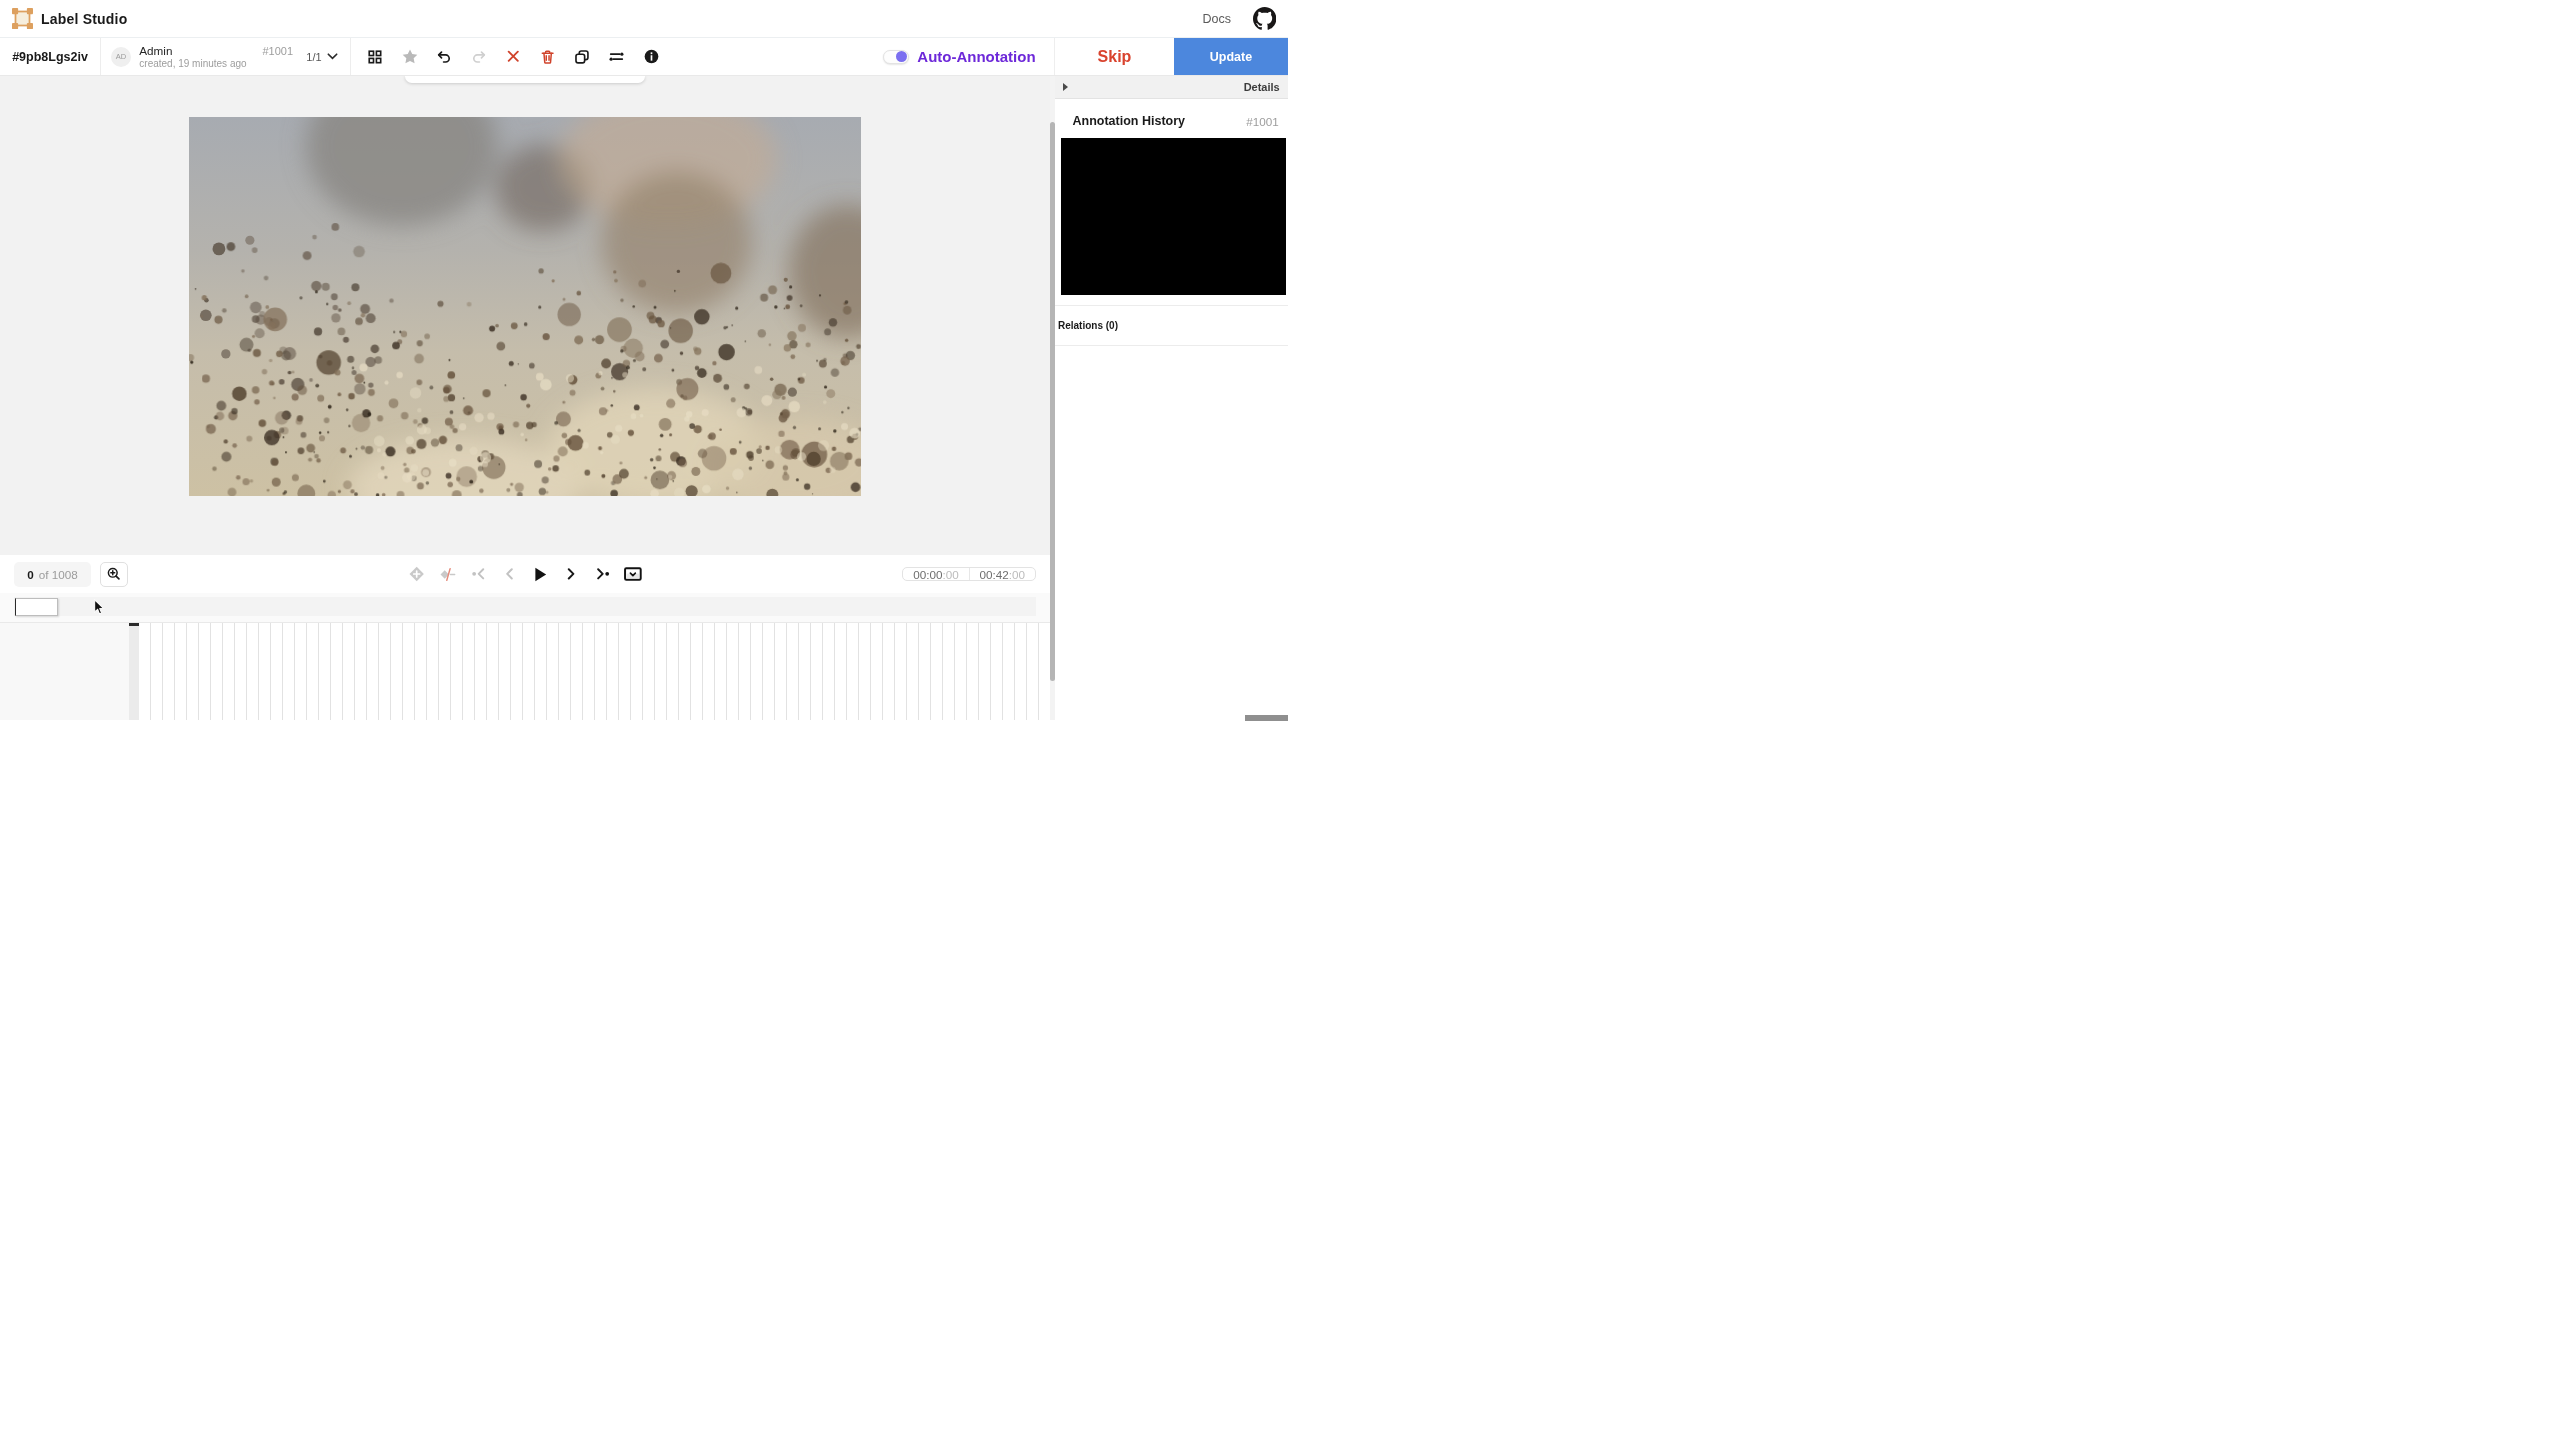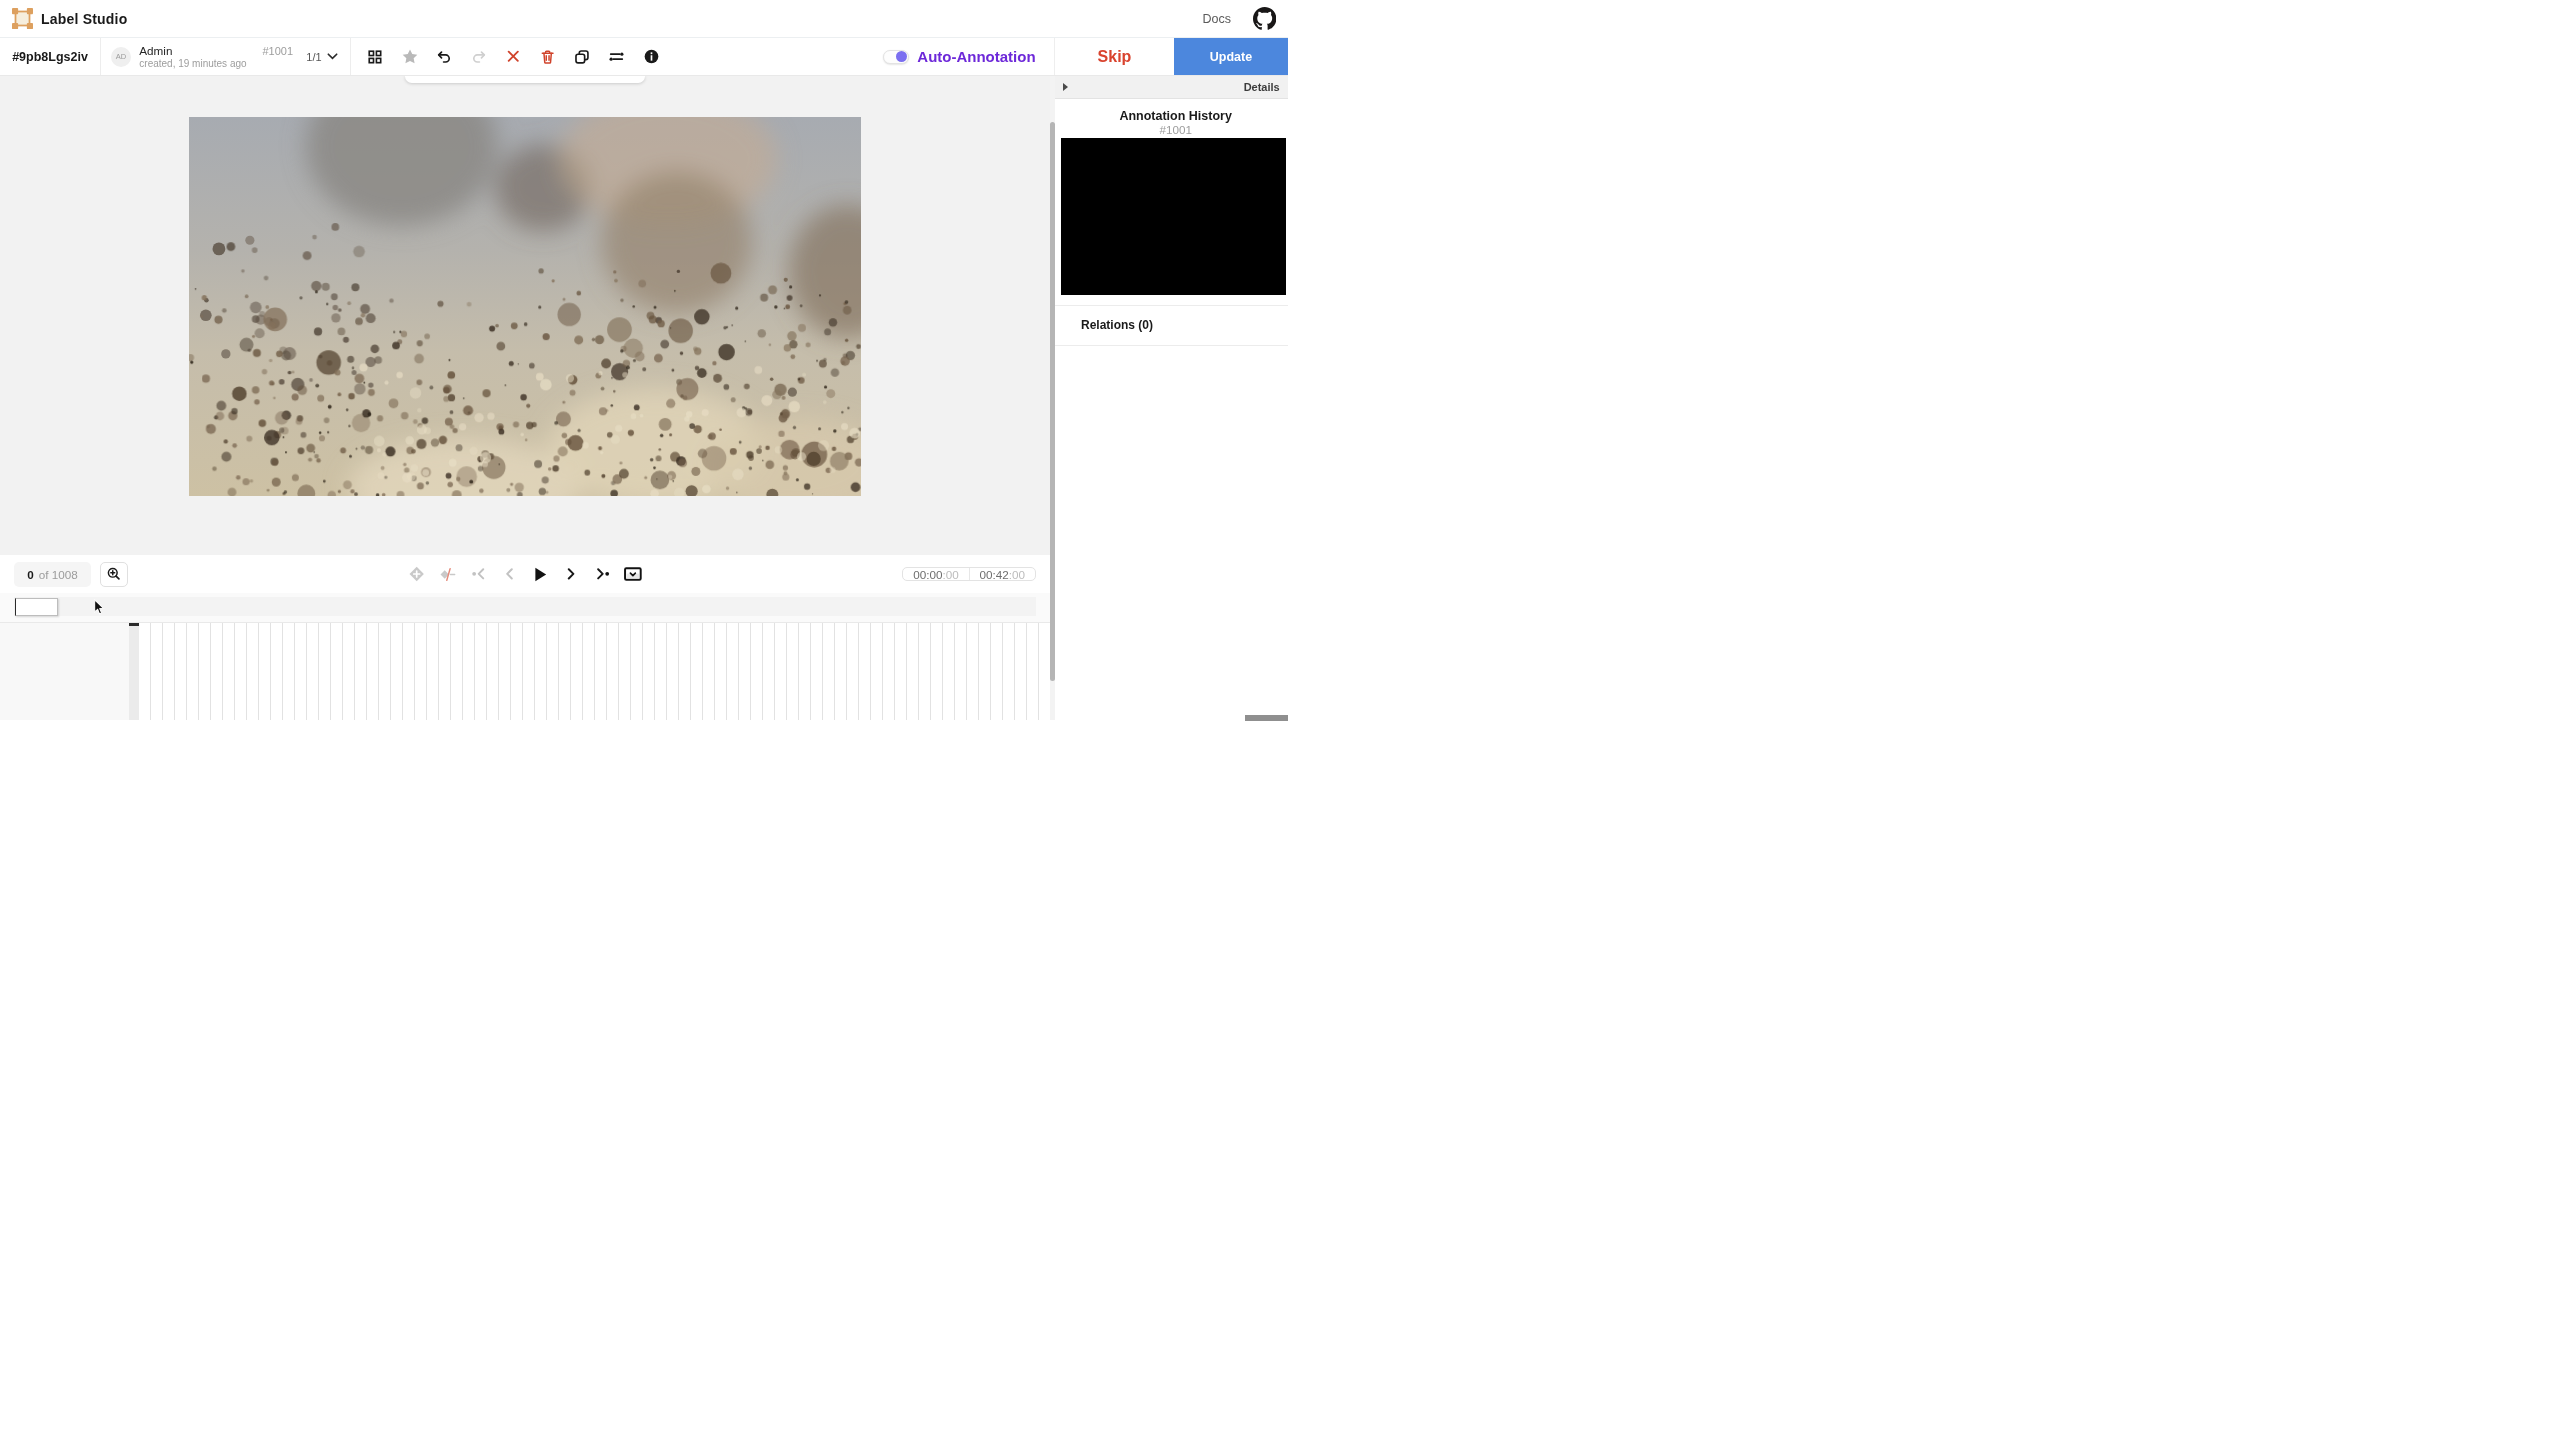--- a/index.html
+++ b/index.html
@@ -74,25 +74,25 @@
   .frames-grid { flex:1; background:repeating-linear-gradient(to right, #fff 0px, #fff 11.3px, #e2e2e2 11.3px, #e2e2e2 12px); }
 
   .taskfooter { flex:none; height:27.5px; border-top:0.8px solid #e6e6e6; background:#fafafa; display:flex; align-items:center; padding:0 11.7px; font-size:11px; color:#6d6d6d; }
 
   
   .vscroll { width:5px; flex:none; background:#f3f3f3; position:relative; }
   .vscroll-thumb { position:absolute; top:46px; left:0; width:5px; height:559px; background:#b5b5b5; border-radius:2.5px; }
 
   
   .details { width:233px; flex:none; background:#fff; display:flex; flex-direction:column; }
-  .hist-row { height:25px; display:flex; align-items:center; justify-content:space-between; padding:0 9.2px 0 17.5px; margin-top:9.2px;flex-direction:column; }
+  .hist-row { height:25px; display:flex; align-items:center; justify-content:space-between; padding:0 9.2px 0 17.5px; margin-top:9.2px; }
   .hist-title { font-size:12.5px; font-weight:bold; }
   .hist-id { font-size:11.7px; color:#9d9d9d; }
   .hist-preview { width:225px; height:157px; background:#000; margin:4.2px 0 0 5.8px; }
-  .relations-row { margin-top:10px; border-top:0.8px solid #ececec; border-bottom:0.8px solid #ececec; height:41px; display:flex; align-items:center; padding:0 26px; font-size:12px; font-weight:bold; }
+  .relations-row { margin-top:10px; border-top:0.8px solid #ececec; border-bottom:0.8px solid #ececec; height:41px; display:flex; align-items:center; padding:0 3px; font-size:10px; font-weight:bold; }
 
   .hscroll-thumb { position:absolute; right:0; bottom:0; width:43px; height:5.8px; background:#8f8f8f; }
 
   .tri-left { width:0; height:0; border-top:4.2px solid transparent; border-bottom:4.2px solid transparent; border-right:5.8px solid #4a4a4a; cursor:pointer; }
   .tri-right { width:0; height:0; border-top:4.2px solid transparent; border-bottom:4.2px solid transparent; border-left:5.8px solid #4a4a4a; cursor:pointer; }
 </style>
 </head>
 <body>
 
 <header class="topbar">

